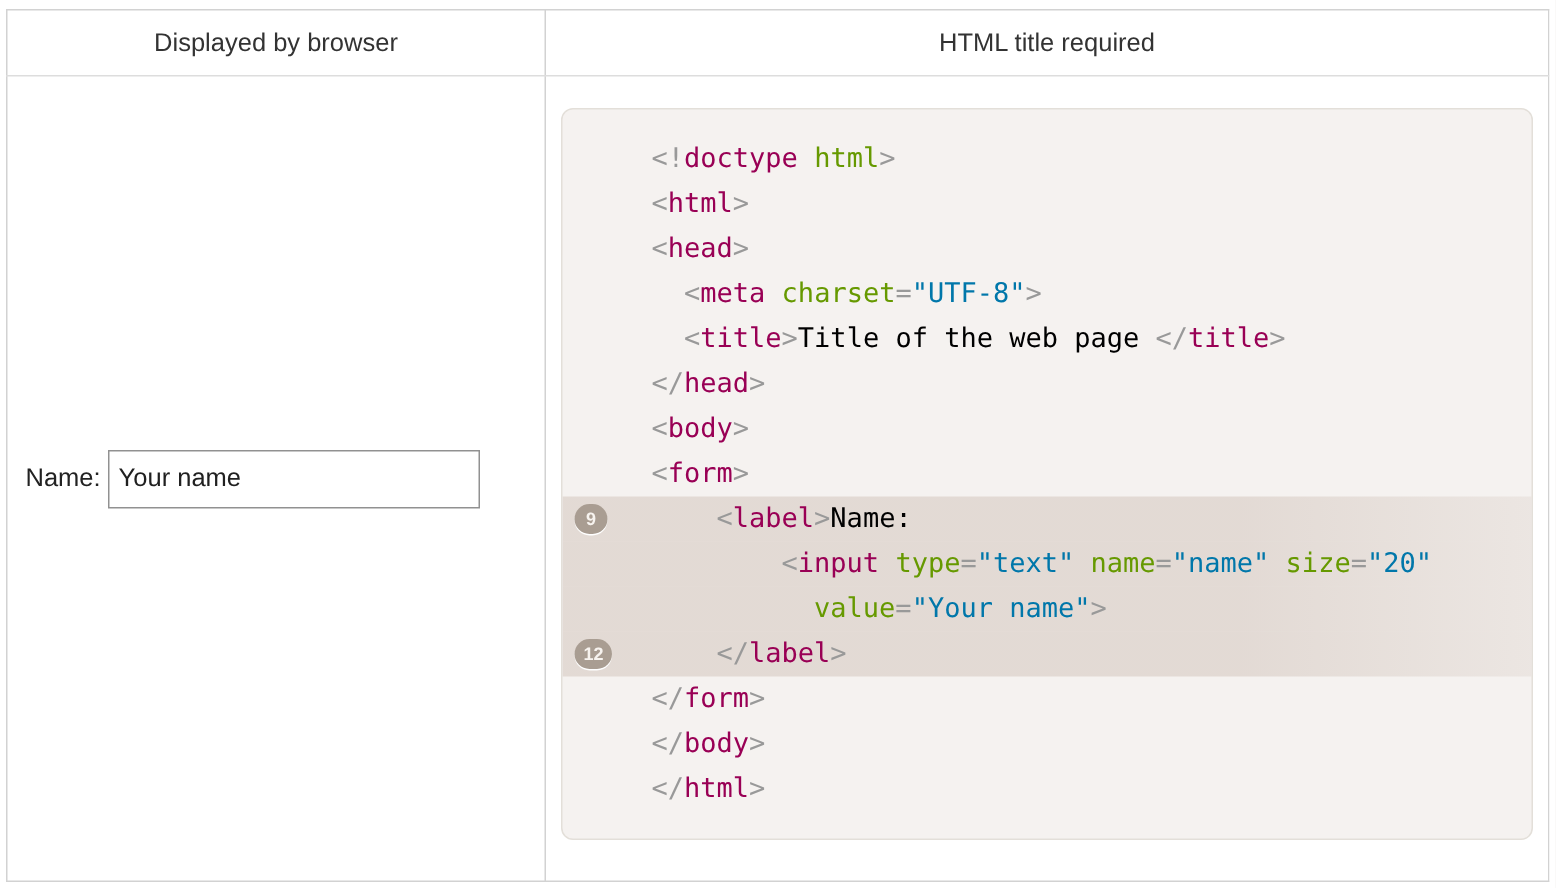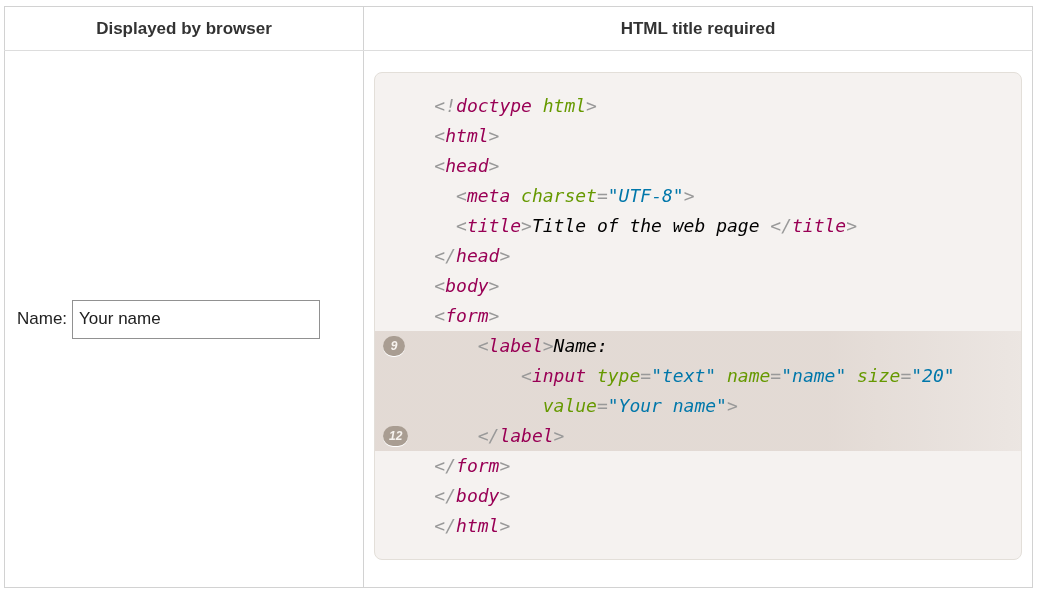--- a/index.html
+++ b/index.html
@@ -13,21 +13,21 @@
     border-collapse: collapse;
     width: 1029px;
     table-layout: fixed;
   }
   table.cmp th, table.cmp td {
     border: 1px solid #d2d2d2;
   }
   table.cmp th {
     height: 44px;
     font-size: 17px;
-    font-weight: bold;
+    font-weight: normal;
     color: #333333;
     text-align: center;
     background: #ffffff;
     border-bottom: 1px solid #dddddd;
   }
   td.browser-cell {
     vertical-align: middle;
     padding-left: 12px;
     font-size: 17px;
     color: #222222;
@@ -43,21 +43,20 @@
     font-family: "Liberation Sans", sans-serif;
     font-size: 17px;
     color: #202020;
     background: #ffffff;
     vertical-align: middle;
   }
   td.markup-cell {
     vertical-align: top;
     padding: 21px 10px 27px 10px;
     background: #ffffff;
-    font-style: italic;
   }
   pre.code-block {
     margin: 0;
     background: #f5f2f0;
     border: 1px solid #e3dfd9;
     border-radius: 8px;
     padding: 18px 0;
     font-family: "DejaVu Sans Mono", monospace;
     font-size: 18px;
     line-height: 30px;

